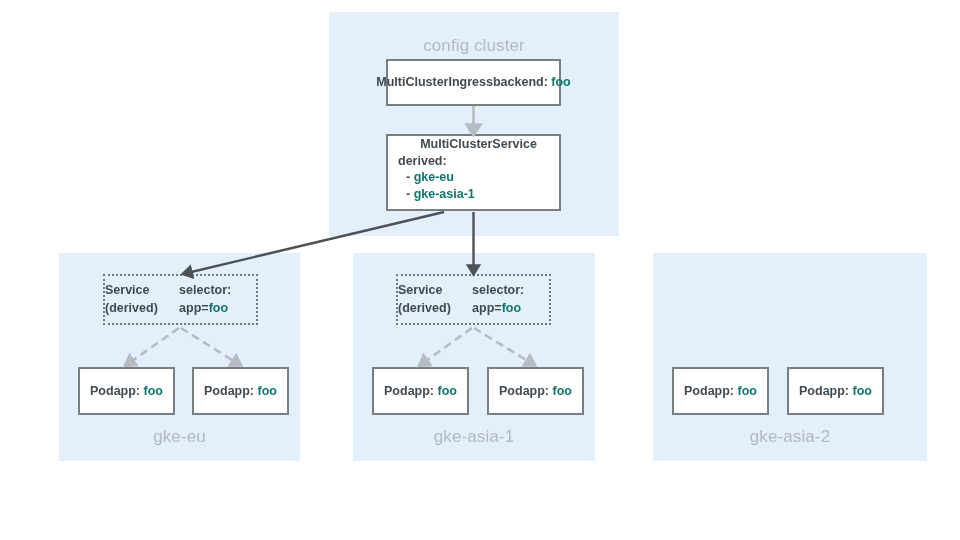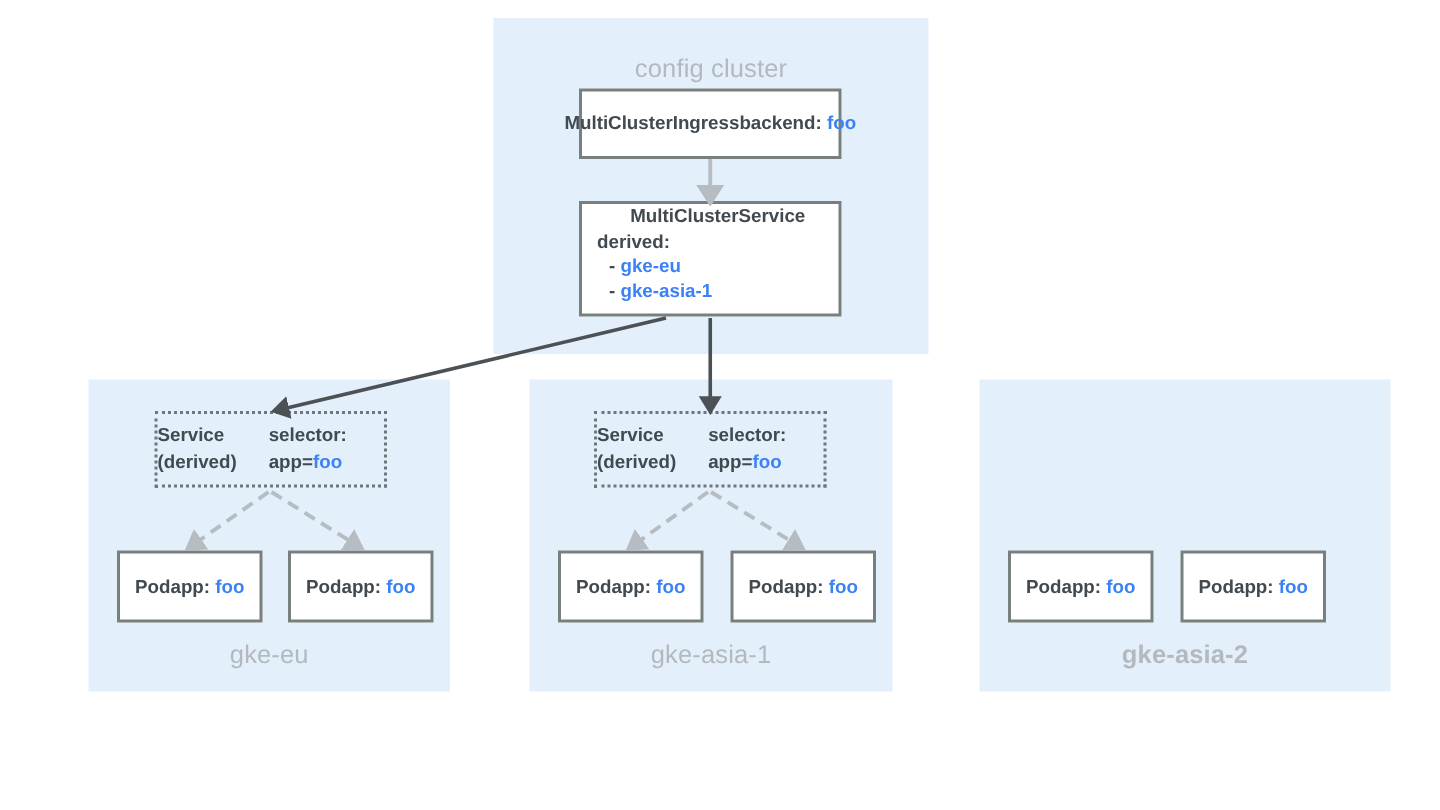--- a/index.html
+++ b/index.html
@@ -68,21 +68,21 @@
     box-sizing: border-box;
     color: #414a51;
     font-size: 12.5px;
     font-weight: bold;
     line-height: 1.4;
     display: flex;
     flex-direction: row;
     justify-content: center;
     align-items: center;
   }
-  .val { color: #3b82f6; }
+  .val { color: #0f766e; }
   svg.arrows {
     position: absolute;
     left: 0;
     top: 0;
     width: 960px;
     height: 540px;
     pointer-events: none;
   }
 </style>
 </head>
@@ -164,21 +164,21 @@
   </div>
 
   <div class="box" style="left:487px; top:367px; width:97px; height:48px;">
     <div class="row">Pod</div>
     <div class="row">
       <span>app:</span>
       <span class="val">foo</span>
     </div>
   </div>
 
-  <div class="panel" style="left:653px; top:253px; width:274px; height:208px;font-weight:bold;">
+  <div class="panel" style="left:653px; top:253px; width:274px; height:208px;">
     <div class="panel-title" style="bottom:14px;">gke-asia-2</div>
   </div>
 
   <div class="box" style="left:672px; top:367px; width:97px; height:48px;">
     <div class="row">Pod</div>
     <div class="row">
       <span>app:</span>
       <span class="val">foo</span>
     </div>
   </div>

